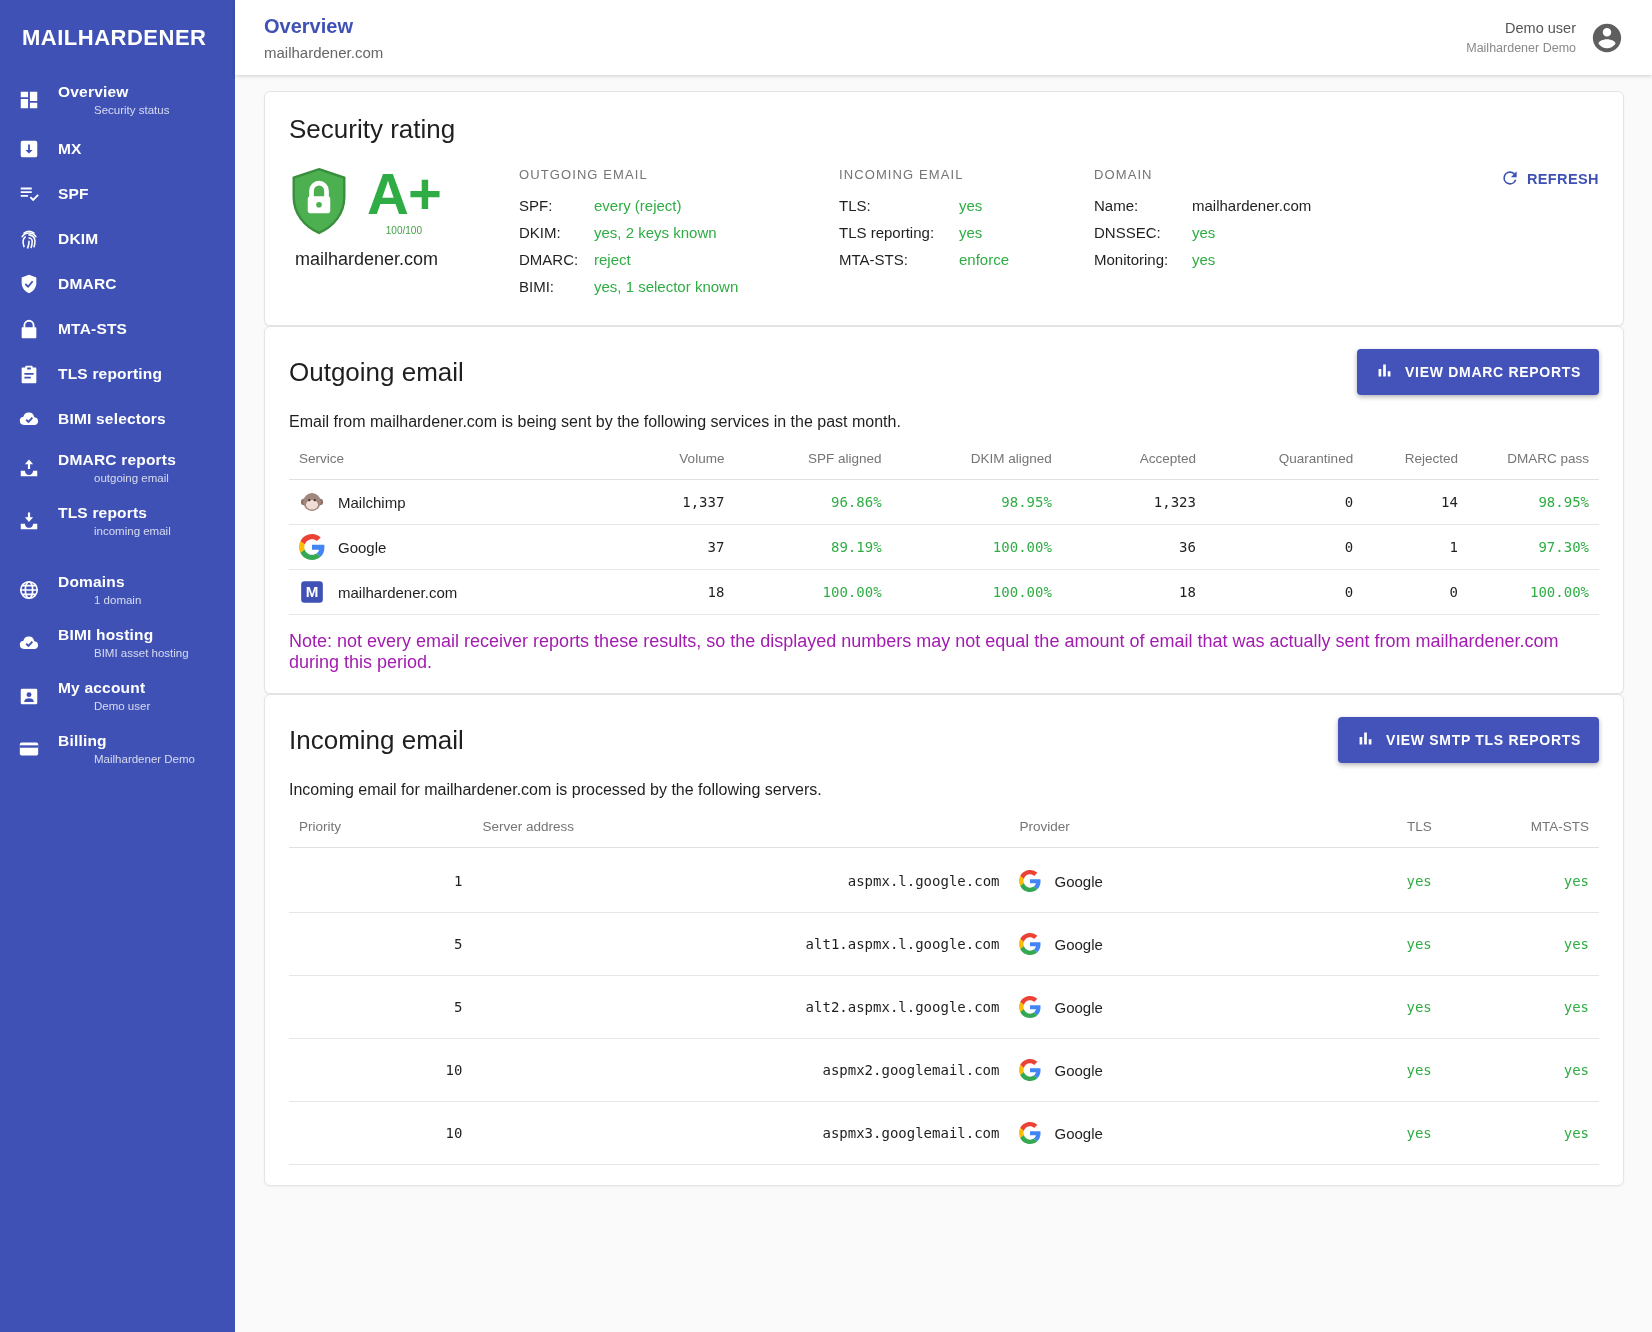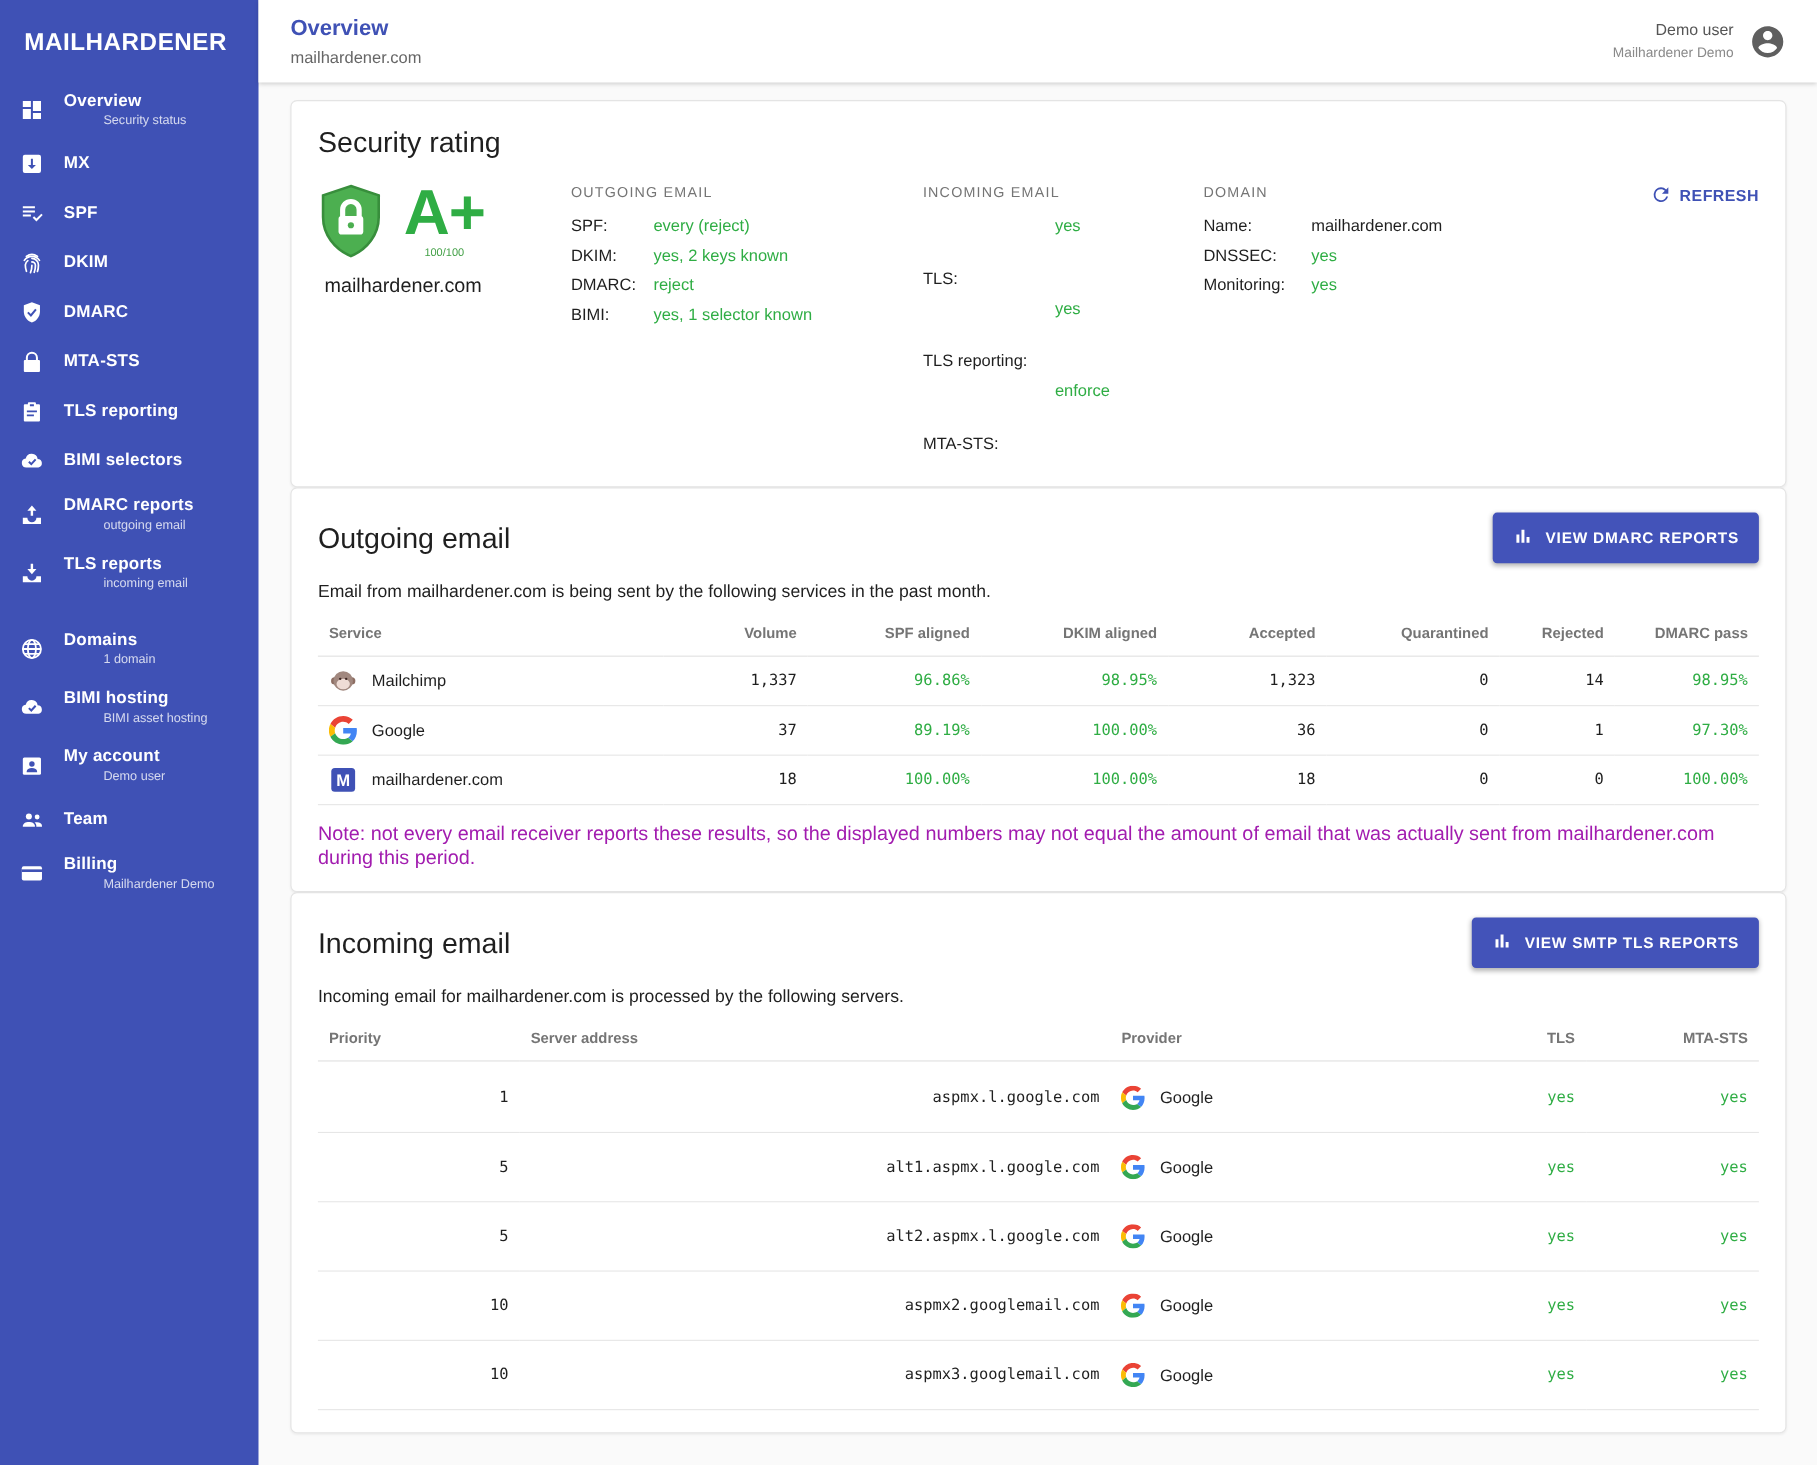--- a/index.html
+++ b/index.html
@@ -69,21 +69,21 @@
   .score { font-size: 10px; color: #43a047; margin-top: 2px; }
   .score-domain { font-size: 18px; color: #1f1f1f; margin-top: 12px; text-align: center; width: 155px; }
   .sec-col { margin-right: 56px; }
   .sec-col.c1 { width: 265px; margin-right: 55px; }
   .sec-col.c2 { width: 215px; margin-right: 40px; }
   .sec-col.c3 { width: 240px; margin-right: 0; }
   .sec-heading { color: #757575; font-size: 13px; letter-spacing: 1.1px; font-weight: 400; margin-bottom: 15px; margin-top: 2px; }
   .sec-row { display: flex; margin-bottom: 10px; font-size: 15px; }
   .sec-label { color: #1f1f1f; flex-shrink: 0; }
   .c1 .sec-label { width: 75px; }
-  .c2 .sec-label { width: 120px; margin-top: 48px; }
+  .c2 .sec-label { width: 120px; }
   .c3 .sec-label { width: 98px; }
   .sec-value { color: #2fad44; font-weight: 400; }
   .sec-value.plain { color: #1f1f1f; }
   .refresh-btn {
     margin-left: auto; margin-top: 2px;
     color: #3f51b5; font-size: 14.5px; font-weight: 700; letter-spacing: .4px;
     display: flex; align-items: center; gap: 7px; cursor: pointer; height: 24px;
   }
   .refresh-btn svg { width: 20px; height: 20px; }
 
@@ -94,21 +94,21 @@
     font-family: "Liberation Sans", sans-serif;
     font-size: 14px; font-weight: 700; letter-spacing: .7px;
     padding: 12px 18px; display: flex; align-items: center; gap: 11px;
     box-shadow: 0 2px 5px rgba(0,0,0,.3); cursor: pointer;
   }
   .btn-primary svg { width: 19px; height: 19px; }
   .card-desc { font-size: 16px; color: #1f1f1f; margin: 18px 0 6px; }
 
   table.data-table { width: 100%; border-collapse: collapse; margin-top: 8px; }
   .data-table th {
-    color: #757575; font-size: 13.5px; font-weight: 700;
+    color: #757575; font-size: 13.5px; font-weight: 400;
     text-align: right; padding: 12px 10px 13px; border-bottom: 1px solid #e0e0e0;
     white-space: nowrap;
   }
   .data-table th.left, .data-table td.left { text-align: left; }
   .data-table td {
     font-size: 15px; padding: 9px 10px; border-bottom: 1px solid #e6e6e6;
     color: #1f1f1f; white-space: nowrap;
   }
   .data-table td.num { font-family: "DejaVu Sans Mono", monospace; font-size: 14px; text-align: right; }
   .data-table td.pct, .data-table td.yes { color: #2fad44; }
@@ -306,33 +306,20 @@
               <circle cx="12" cy="10.5" r="2.7" fill="#3f51b5"></circle>
               <path fill="#3f51b5" d="M6.8 18c0-2.3 2.3-3.6 5.2-3.6s5.2 1.3 5.2 3.6v.6H6.8z"></path>
             </svg>
           </span>
         <span class="nav-text">
             <span class="nav-label">My account</span>
             <span class="nav-sub">Demo user</span>
           </span>
       </div>
 
-      <div class="nav-item">
-        <span class="nav-icon">
-            <svg viewBox="0 0 24 24" fill="currentColor">
-              <circle cx="9" cy="9" r="3"></circle>
-              <path d="M3 18.5c0-2.6 2.7-4.1 6-4.1s6 1.5 6 4.1v.7H3z"></path>
-              <circle cx="17.2" cy="9.5" r="2.4"></circle>
-              <path d="M16.4 19.2v-.7c0-1.5-.6-2.7-1.7-3.5.7-.2 1.6-.3 2.5-.3 2.6 0 4.8 1.2 4.8 3.6v.9z"></path>
-            </svg>
-          </span>
-        <span class="nav-text">
-            <span class="nav-label">Team</span>
-          </span>
-      </div>
 
       <div class="nav-item">
         <span class="nav-icon">
             <svg viewBox="0 0 24 24">
               <rect x="2" y="5" width="20" height="14" rx="1.8" fill="currentColor"></rect>
               <rect x="2" y="8" width="20" height="2.6" fill="#3f51b5"></rect>
             </svg>
           </span>
         <span class="nav-text">
             <span class="nav-label">Billing</span>

